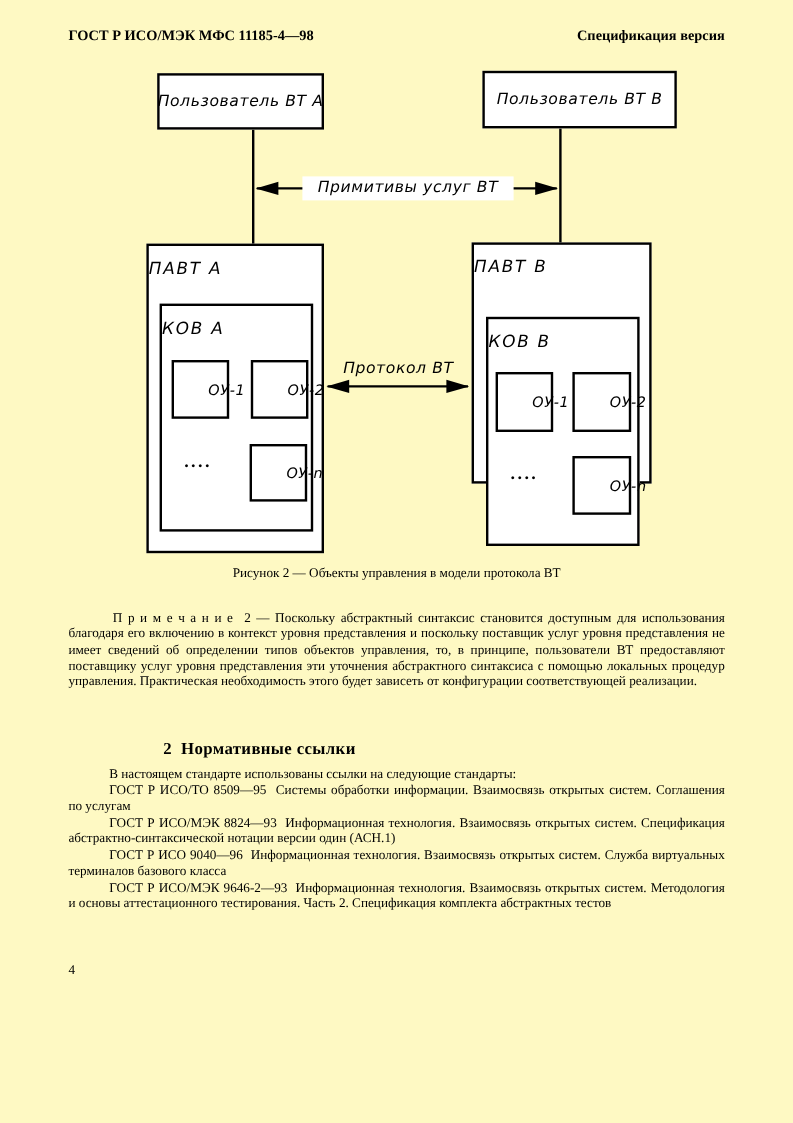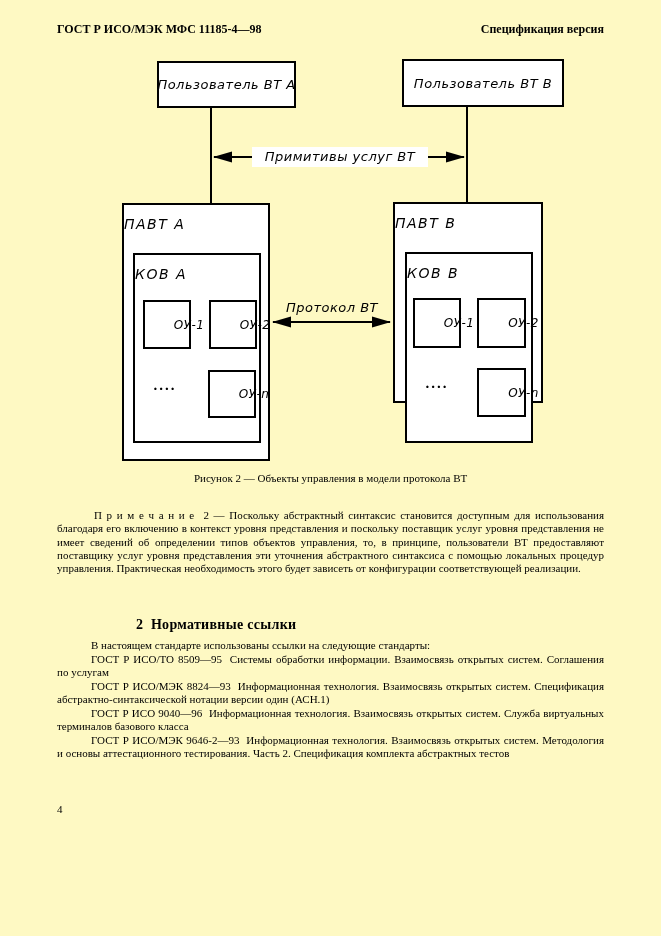--- a/index.html
+++ b/index.html
@@ -73,21 +73,21 @@
       <polygon points="213,157 232,151.5 232,162.5"></polygon>
       <polygon points="465,157 446,151.5 446,162.5"></polygon>
     </g>
     <g>
       <line x1="273" y1="322" x2="390" y2="322"></line>
       <polygon points="272,322 291,316.5 291,327.5"></polygon>
       <polygon points="391,322 372,316.5 372,327.5"></polygon>
     </g>
   </svg>
 
-  <div class="dbox user-box dlabel" style="left:131px; top:61px; width:139px; height:47px;margin-left:26px;">
+  <div class="dbox user-box dlabel" style="left:131px; top:61px; width:139px; height:47px;">
     <span>Пользователь ВТ А</span>
   </div>
   <div class="dbox user-box dlabel" style="left:402px; top:59px; width:162px; height:48px;">
     <span>Пользователь ВТ В</span>
   </div>
 
   <div class="abs dlabel arrow-label-primitives">Примитивы услуг ВТ</div>
   <div class="abs dlabel arrow-label-protocol">Протокол ВТ</div>
 
   <div class="dbox" style="left:122px; top:203px; width:148px; height:258px;">
@@ -102,21 +102,21 @@
       </div>
       <div class="abs dots" style="left:6px; top:122px; width:48px;">....</div>
       <div class="dbox ou-box dlabel" style="left:73px; top:115px; width:43px; height:48px;">
         <span>ОУ-n</span>
       </div>
     </div>
   </div>
 
   <div class="dbox" style="left:393px; top:202px; width:150px; height:201px;">
     <span class="dlabel big-label">ПАВТ  В</span>
-    <div class="dbox" style="left:10px; top:48px; width:128px; height:191px;">
+    <div class="dbox" style="left:10px; top:60px; width:128px; height:191px;">
       <span class="dlabel big-label">КОВ В</span>
       <div class="dbox ou-box dlabel" style="left:6px; top:44px; width:48px; height:50px;">
         <span>ОУ-1</span>
       </div>
       <div class="dbox ou-box dlabel" style="left:70px; top:44px; width:49px; height:50px;">
         <span>ОУ-2</span>
       </div>
       <div class="abs dots" style="left:6px; top:121px; width:48px;">....</div>
       <div class="dbox ou-box dlabel" style="left:70px; top:114px; width:49px; height:49px;">
         <span>ОУ-n</span>

